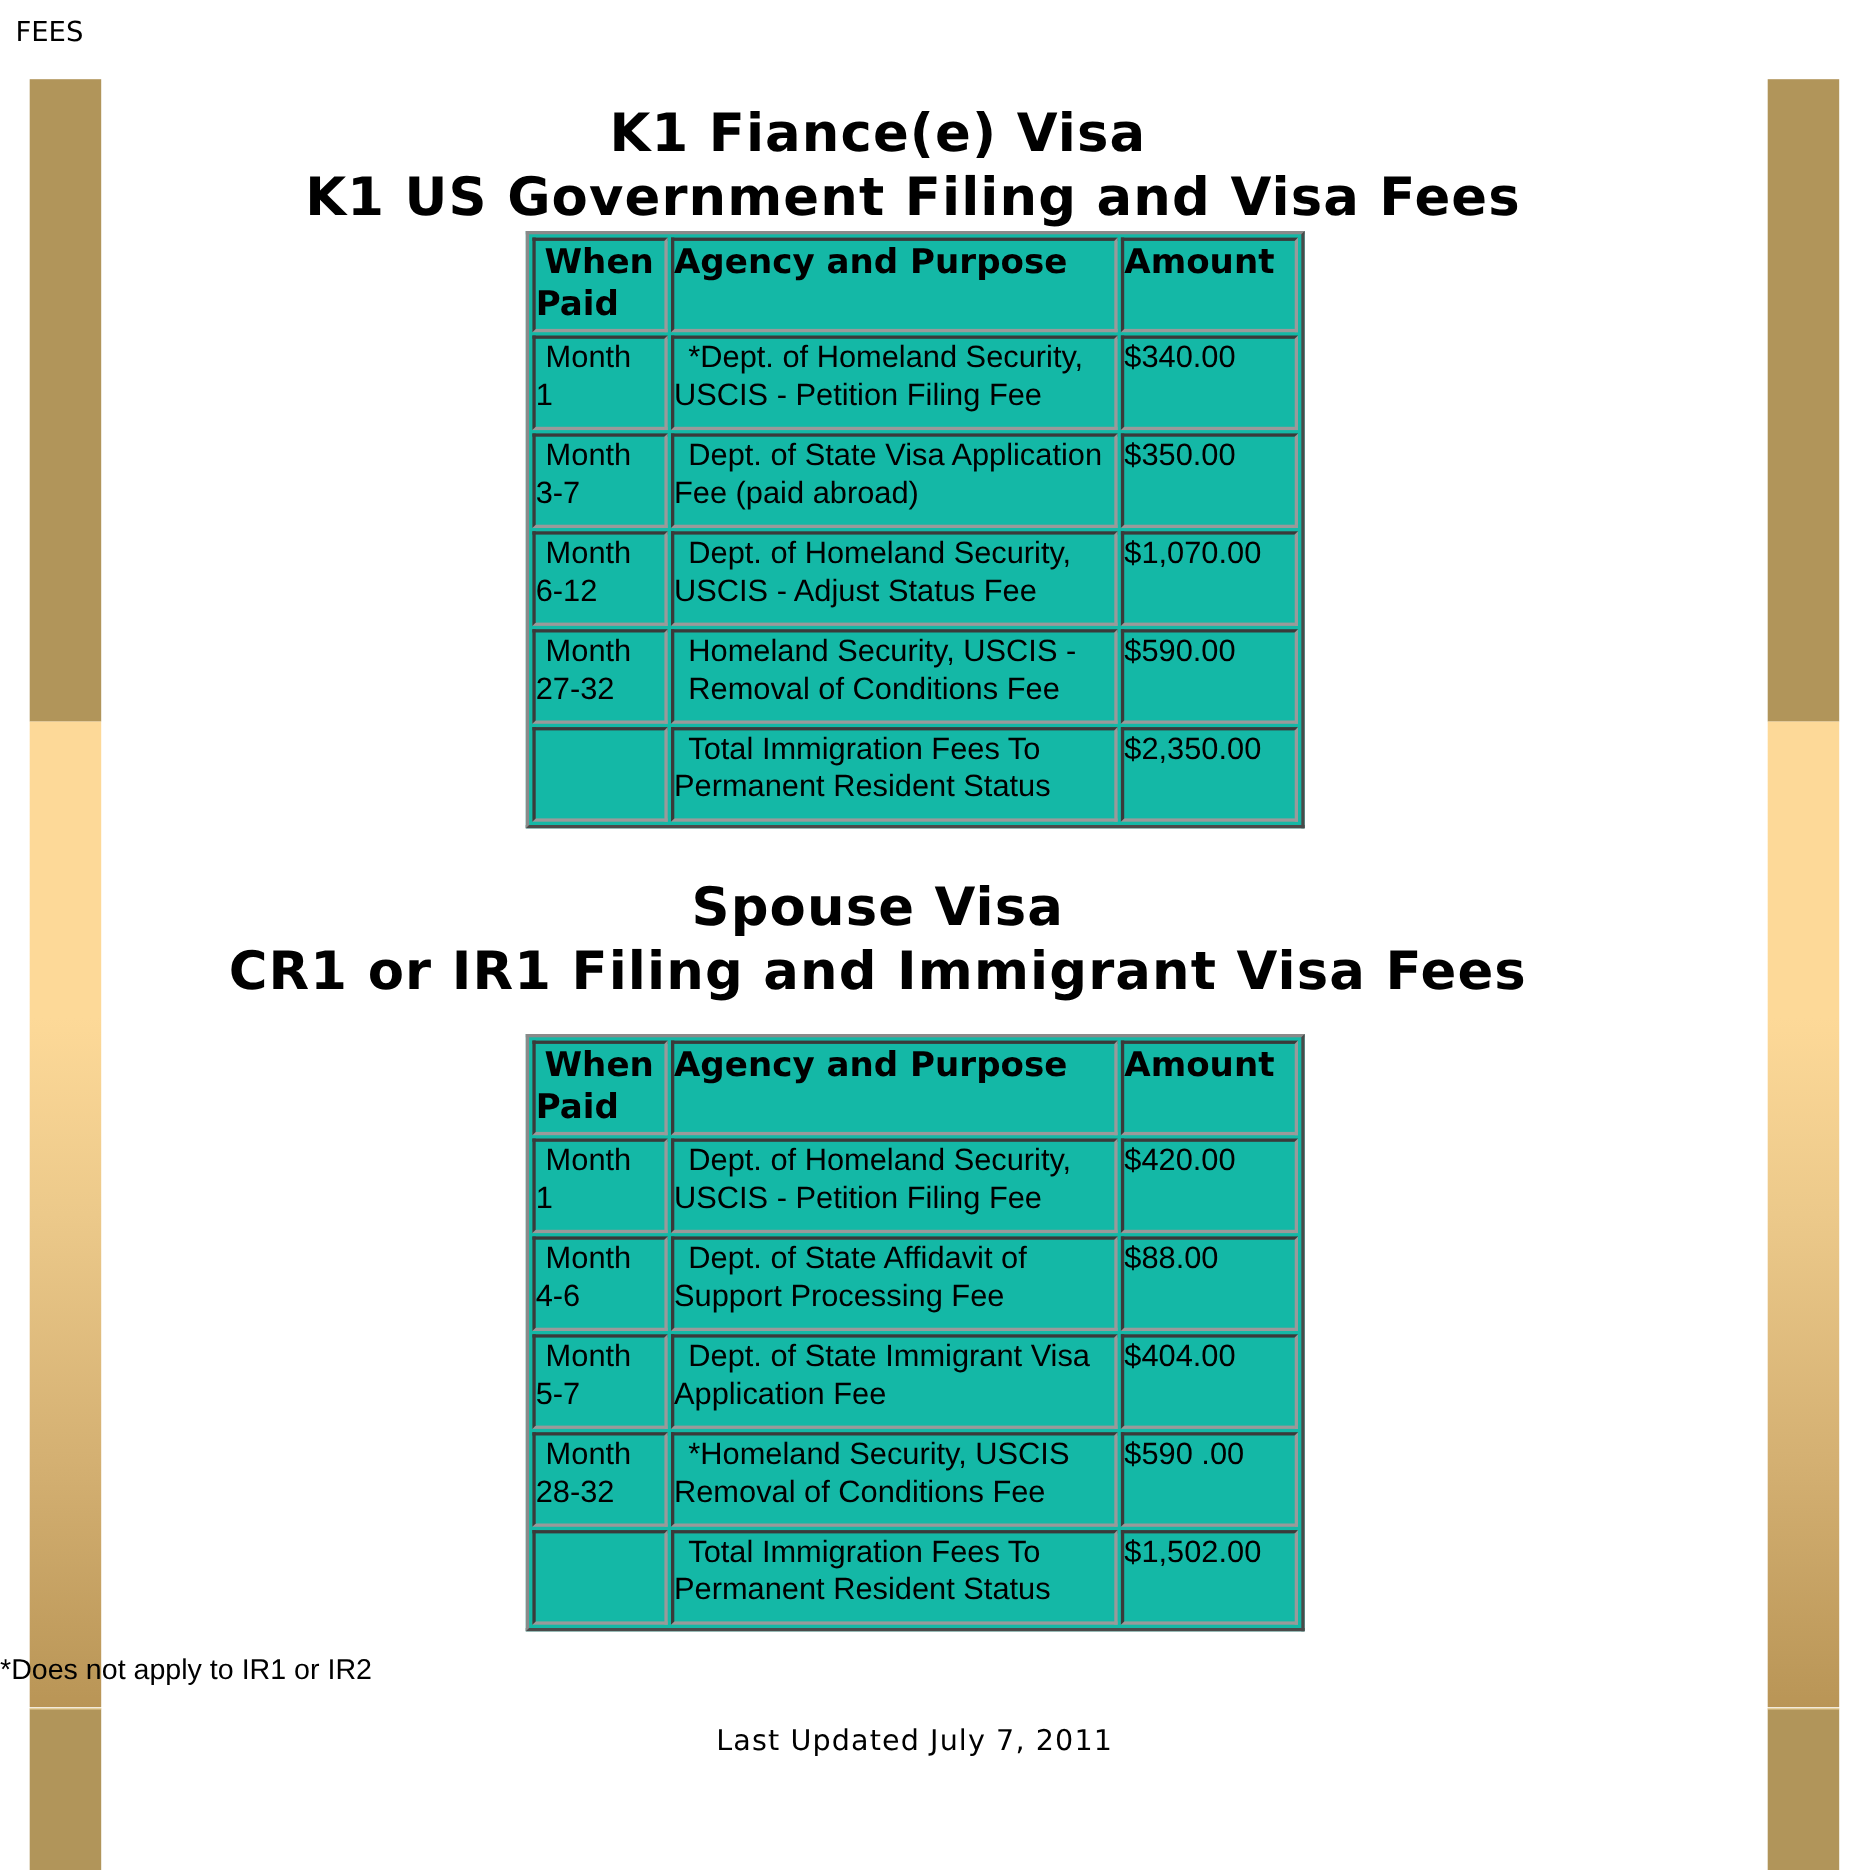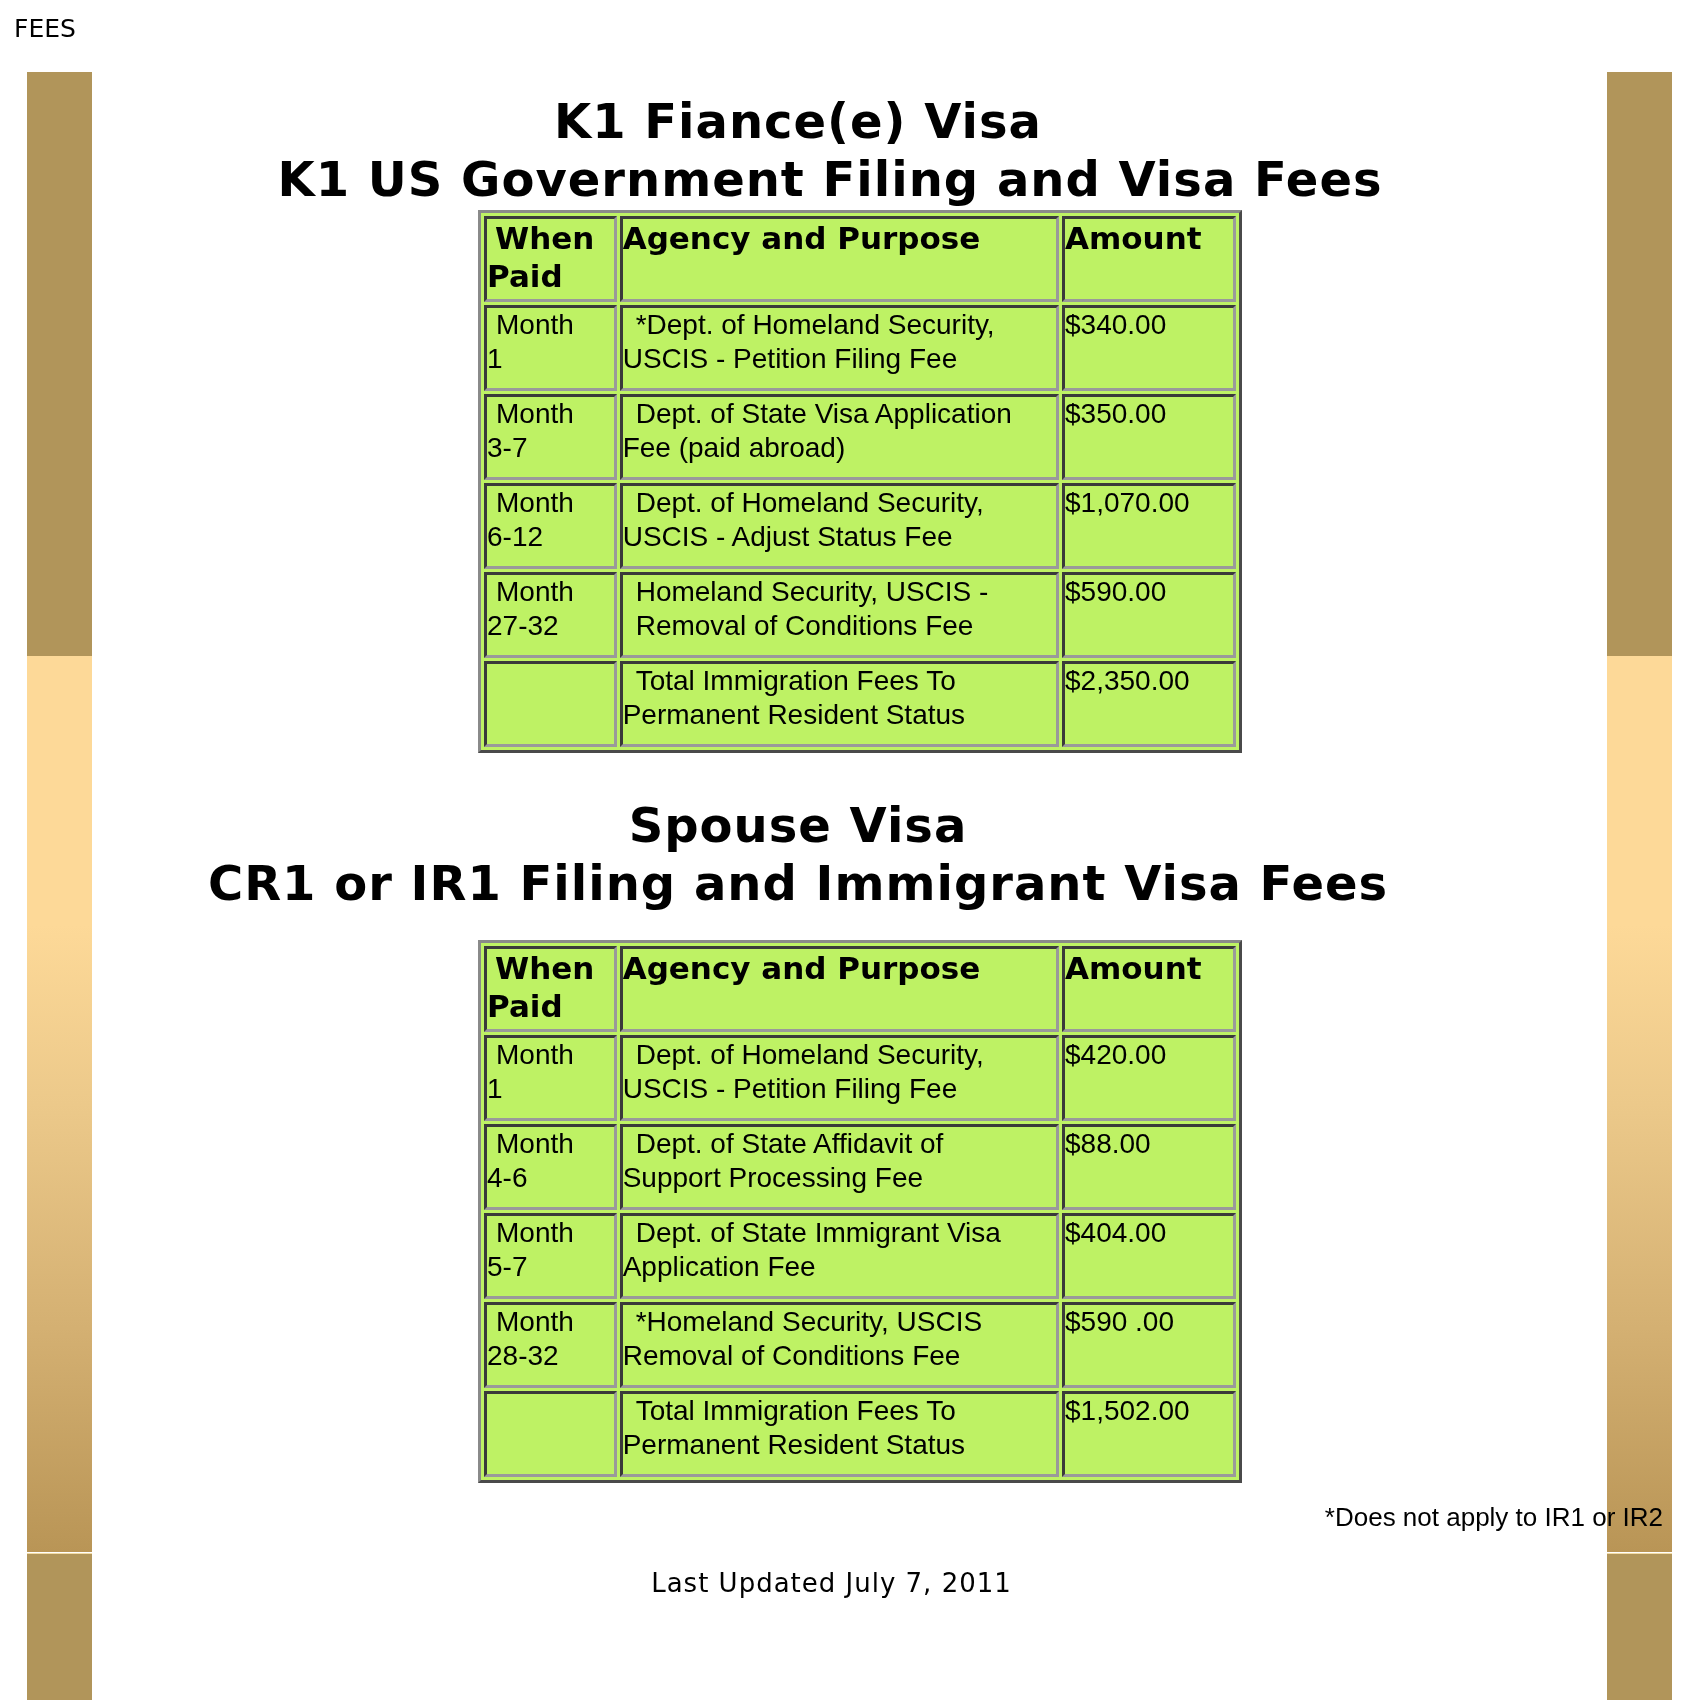--- a/index.html
+++ b/index.html
@@ -16,39 +16,39 @@
     background:linear-gradient(to bottom,#fdd998 0%,#fdd998 30%,#ecc98a 50%,#d4b072 75%,#b99556 100%); }
   .sidebar .seg-bot { position:absolute; left:0; top:1481px; width:100%; height:147px; background:#b1955a; border-top:1px solid #f2dca6; }
 
   .heading { position:absolute; left:0; width:1596px; text-align:center; font-weight:bold;
     font-family:"DejaVu Sans", sans-serif; font-size:48px; letter-spacing:1px; line-height:58px; }
   .h1a { top:92px; }
   .h1b { top:150px;padding-left:32px; }
   .h2a { top:796px; }
   .h2b { top:854px; }
 
-  table.fees { position:absolute; left:478px; width:764px; border-collapse:separate; border-spacing:3px;
-    border:3px solid #4a4a4a; border-left-color:#8a8a8a; border-top-color:#8a8a8a; background:#bef264; }
+  table.fees { position:absolute; left:478px; width:708px; border-collapse:separate; border-spacing:3px;
+    border:3px solid #4a4a4a; border-left-color:#8a8a8a; border-top-color:#8a8a8a; background:#14b8a6; }
   table.fees td, table.fees th { border:3px solid #4a4a4a; border-right-color:#9a9a9a; border-bottom-color:#9a9a9a;
     border-left-color:#3a3a3a; border-top-color:#3a3a3a; vertical-align:top; padding:0; }
   table.fees th { font-family:"DejaVu Sans", sans-serif; font-weight:bold; font-size:31px; text-align:left; line-height:38px; height:80px; }
   th.col-when { width:116px; padding-left:4px; }
   th.col-when span.l1 { padding-left:8px; }
   th.col-agency { width:398px; padding-left:10px; }
   th.col-amount { width:154px; vertical-align:middle; text-align:center; }
   table.fees td { height:80px; font-size:28px; line-height:34px; }
   td.when { padding-left:2px; font-size:31px; line-height:38px; }
   td.when .l1 { padding-left:9px; display:block; }
   td.agency { padding-left:2px; font-size:26px; line-height:33px; padding-top:8px; }
   td.agency .l1 { padding-left:13px; display:block; }
   td.amount { vertical-align:middle; padding-left:10px; font-size:31px; }
   .t1 { top:210px; }
   .t2 { top:940px; }
 
-  .footnote { position:absolute; top:1502px; left:0; width:1663px; text-align:right; font-size:26px; }
+  .footnote { position:absolute; top:1502px; left:0; width:1663px; text-align:left; font-size:26px; }
   .updated { position:absolute; top:1568px; left:0; width:1663px; text-align:center; font-size:26px; font-weight:normal; font-family:"DejaVu Sans", sans-serif; letter-spacing:1px; }
 </style>
 </head>
 <body>
 
 <div class="page-label">FEES</div>
 
 <div class="sidebar left">
   <div class="seg-top"></div>
   <div class="seg-mid"></div>

